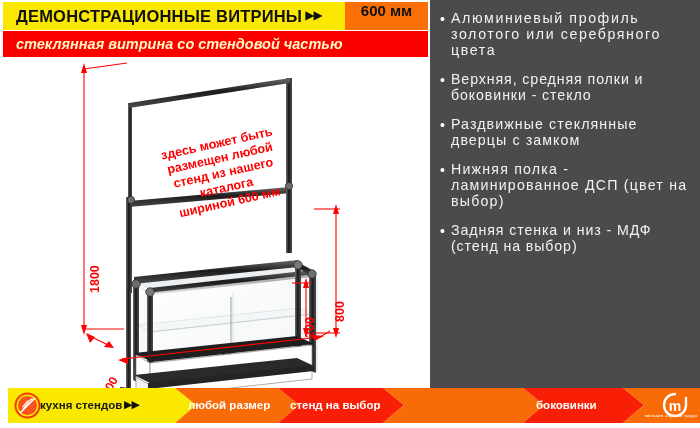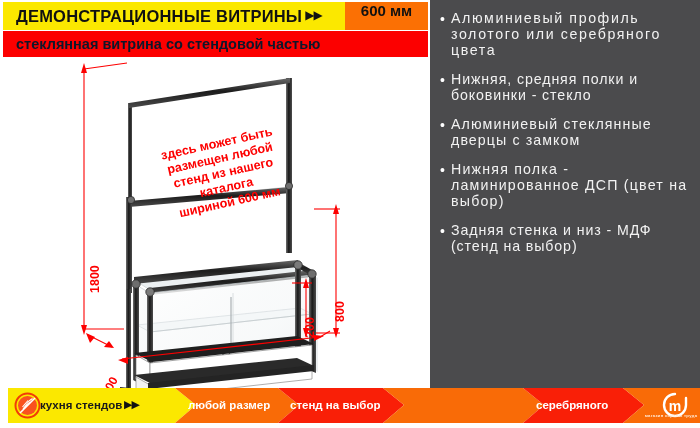--- a/index.html
+++ b/index.html
@@ -28,21 +28,21 @@
   .header-orange{
     position:absolute;left:345px;top:2px;width:83px;height:28px;
     background:#fb7004;display:flex;align-items:flex-start;justify-content:center;
   }
   .header-orange span{font-size:15px;font-weight:bold;color:#111;}
   .header-red{
     position:absolute;left:3px;top:31px;width:425px;height:26px;
     background:#fc0000;display:flex;align-items:center;
   }
   .header-red span{
-    font-size:14.5px;font-weight:bold;color:#0f172a;padding-left:13px;white-space:nowrap;
+    font-size:14.5px;font-weight:bold;color:#fef9c3;padding-left:13px;white-space:nowrap;font-style:italic;
   }
 
   
   .right-panel{
     position:absolute;left:430px;top:0;width:270px;height:388px;
     background:#4b4b4d;padding:10px 10px 0 10px;box-sizing:border-box;
   }
   .bullet-row{display:flex;margin-bottom:13px;}
   .bullet-dot{
     color:#ffffff;font-size:14px;line-height:19px;width:11px;flex:none;
@@ -118,25 +118,25 @@
     <span>стеклянная витрина со стендовой частью</span>
   </div>
 
   <div class="right-panel">
     <div class="bullet-row">
       <span class="bullet-dot">•</span>
       <span class="bullet-text sp1">Алюминиевый профиль золотого или серебряного цвета</span>
     </div>
     <div class="bullet-row">
       <span class="bullet-dot">•</span>
-      <span class="bullet-text sp2">Нижняя, средняя полки и боковинки - стекло</span>
-    </div>
-    <div class="bullet-row">
-      <span class="bullet-dot">•</span>
-      <span class="bullet-text sp3">Алюминиевый стеклянные дверцы с замком</span>
+      <span class="bullet-text sp2">Верхняя, средняя полки и боковинки - стекло</span>
+    </div>
+    <div class="bullet-row">
+      <span class="bullet-dot">•</span>
+      <span class="bullet-text sp3">Раздвижные стеклянные дверцы с замком</span>
     </div>
     <div class="bullet-row">
       <span class="bullet-dot">•</span>
       <span class="bullet-text sp4">Нижняя полка - ламинированное ДСП (цвет на выбор)</span>
     </div>
     <div class="bullet-row">
       <span class="bullet-dot">•</span>
       <span class="bullet-text sp2">Задняя стенка и низ - МДФ (стенд на выбор)</span>
     </div>
   </div>
@@ -280,21 +280,21 @@
 
       <polygon points="523,0 623,0 644,17 623,35 523,35 544,17" fill="#f91f07"></polygon>
 
       <polygon points="623,0 700,0 700,35 623,35 644,17" fill="#f96b07"></polygon>
     </svg>
 
     <span class="chev-label cl1">кухня стендов</span>
     <span class="cl1-arrows">▶▶</span>
     <span class="chev-label cl2">любой размер</span>
     <span class="chev-label cl3">стенд на выбор</span>
-    <span class="chev-label cl5">серебряного</span>
+    <span class="chev-label cl5">боковинки</span>
   </div>
 
   <svg class="kitchen-icon" viewBox="0 0 27 27">
     <circle cx="13.5" cy="13.5" r="12" fill="#fbe800" stroke="#f23c07" stroke-width="2"></circle>
     <circle cx="13.5" cy="13.5" r="9.5" fill="#f9521e"></circle>
     <g stroke="#ffffff" stroke-width="1.1" fill="none">
       <path d="M9 17 L15 9"></path>
       <path d="M10.5 16 L16.5 10"></path>
       <path d="M8.5 15 L14 8.5"></path>
       <path d="M15 9 L18.5 6.5"></path>

